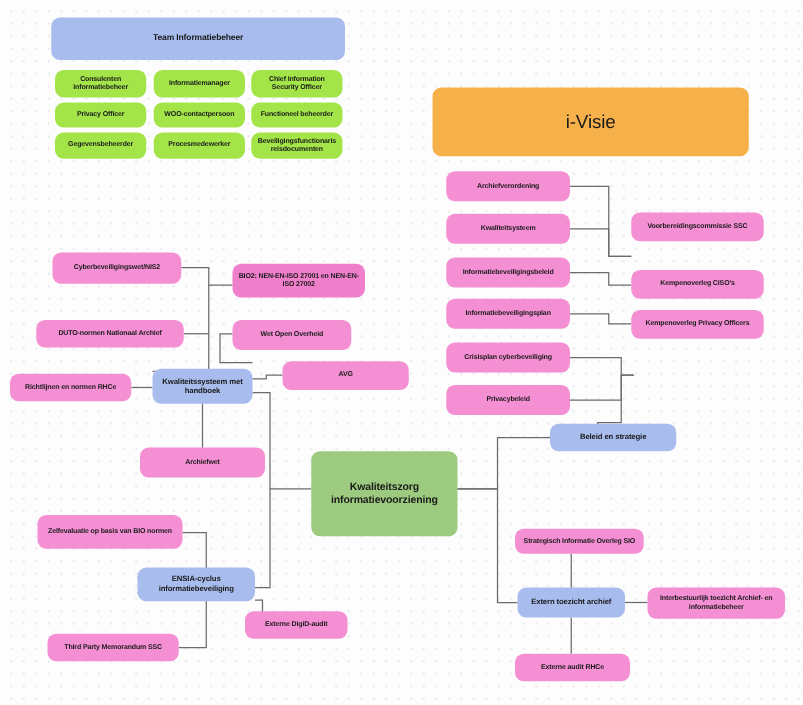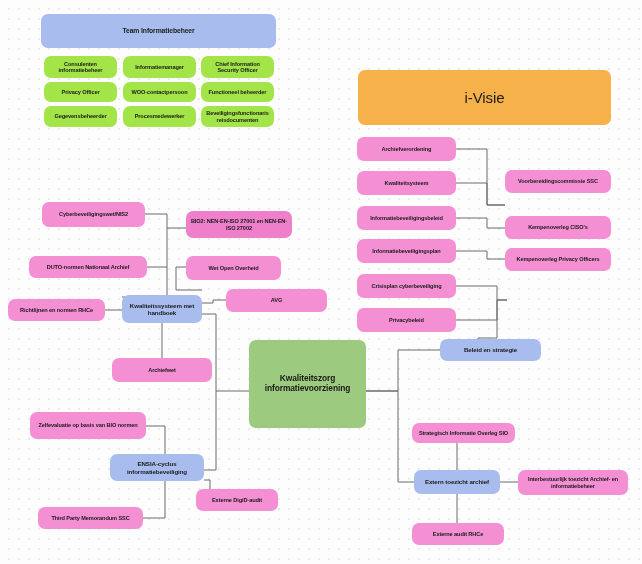--- a/index.html
+++ b/index.html
@@ -96,21 +96,21 @@
   <div class="node lime t6" style="left:201px;top:56px;width:73px;height:22px;">Chief Information Security Officer</div>
 
   <div class="node lime t6" style="left:44px;top:82px;width:73px;height:20px;">Privacy Officer</div>
   <div class="node lime t6" style="left:123px;top:82px;width:73px;height:20px;">WOO-contactpersoon</div>
   <div class="node lime t6" style="left:201px;top:82px;width:73px;height:20px;">Functioneel beheerder</div>
 
   <div class="node lime t6" style="left:44px;top:106px;width:73px;height:21px;">Gegevensbeheerder</div>
   <div class="node lime t6" style="left:123px;top:106px;width:73px;height:21px;">Procesmedewerker</div>
   <div class="node lime t6" style="left:201px;top:106px;width:73px;height:21px;">Beveiligingsfunctionaris reisdocumenten</div>
 
-  <div class="node orange t14" style="left:358px;top:70px;width:253px;height:55px;">i-Visie</div>
+  <div class="node orange t14" style="left:346px;top:70px;width:253px;height:55px;">i-Visie</div>
 
   <div class="node pink t6" style="left:357px;top:137px;width:99px;height:24px;">Archiefverordening</div>
   <div class="node pink t6" style="left:357px;top:171px;width:99px;height:24px;">Kwaliteitsysteem</div>
   <div class="node pink t6" style="left:357px;top:206px;width:99px;height:24px;">Informatiebeveiligingsbeleid</div>
   <div class="node pink t6" style="left:357px;top:239px;width:99px;height:24px;">Informatiebeveiligingsplan</div>
   <div class="node pink t6" style="left:357px;top:274px;width:99px;height:24px;">Crisisplan cyberbeveiliging</div>
   <div class="node pink t6" style="left:357px;top:308px;width:99px;height:24px;">Privacybeleid</div>
 
   <div class="node pink t6" style="left:505px;top:170px;width:106px;height:23px;">Voorbereidingscommissie SSC</div>
   <div class="node pink t6" style="left:505px;top:216px;width:106px;height:23px;">Kempenoverleg CISO's</div>
@@ -119,21 +119,21 @@
   <div class="node pink t6" style="left:42px;top:202px;width:103px;height:25px;">Cyberbeveiligingswet/NIS2</div>
   <div class="node pink-l t6" style="left:186px;top:211px;width:106px;height:27px;">BIO2: NEN-EN-ISO 27001 en NEN-EN-ISO 27002</div>
   <div class="node pink t6" style="left:29px;top:256px;width:118px;height:22px;">DUTO-normen Nationaal Archief</div>
   <div class="node pink t6" style="left:186px;top:256px;width:95px;height:24px;">Wet Open Overheid</div>
   <div class="node pink t6" style="left:8px;top:299px;width:97px;height:22px;">Richtlijnen en normen RHCe</div>
   <div class="node pink t6" style="left:226px;top:289px;width:101px;height:23px;">AVG</div>
   <div class="node pink t6" style="left:112px;top:358px;width:100px;height:24px;">Archiefwet</div>
 
   <div class="node blue t65" style="left:122px;top:295px;width:80px;height:28px;">Kwaliteitssysteem met handboek</div>
 
-  <div class="node green t9" style="left:249px;top:340px;width:117px;height:88px;">Kwaliteitszorg informatievoorziening</div>
+  <div class="node green t9" style="left:249px;top:361px;width:117px;height:68px;">Kwaliteitszorg informatievoorziening</div>
 
   <div class="node pink t6" style="left:30px;top:412px;width:116px;height:27px;">Zelfevaluatie op basis van BIO normen</div>
   <div class="node blue t65" style="left:110px;top:454px;width:94px;height:27px;">ENSIA-cyclus informatiebeveiliging</div>
   <div class="node pink t6" style="left:38px;top:507px;width:105px;height:22px;">Third Party Memorandum SSC</div>
   <div class="node pink t6" style="left:196px;top:489px;width:82px;height:22px;">Externe DigiD-audit</div>
 
   <div class="node blue t65" style="left:440px;top:339px;width:101px;height:22px;">Beleid en strategie</div>
 
   <div class="node pink t6" style="left:412px;top:423px;width:103px;height:20px;">Strategisch Informatie Overleg SIO</div>
   <div class="node blue t65" style="left:414px;top:470px;width:86px;height:24px;">Extern toezicht archief</div>

